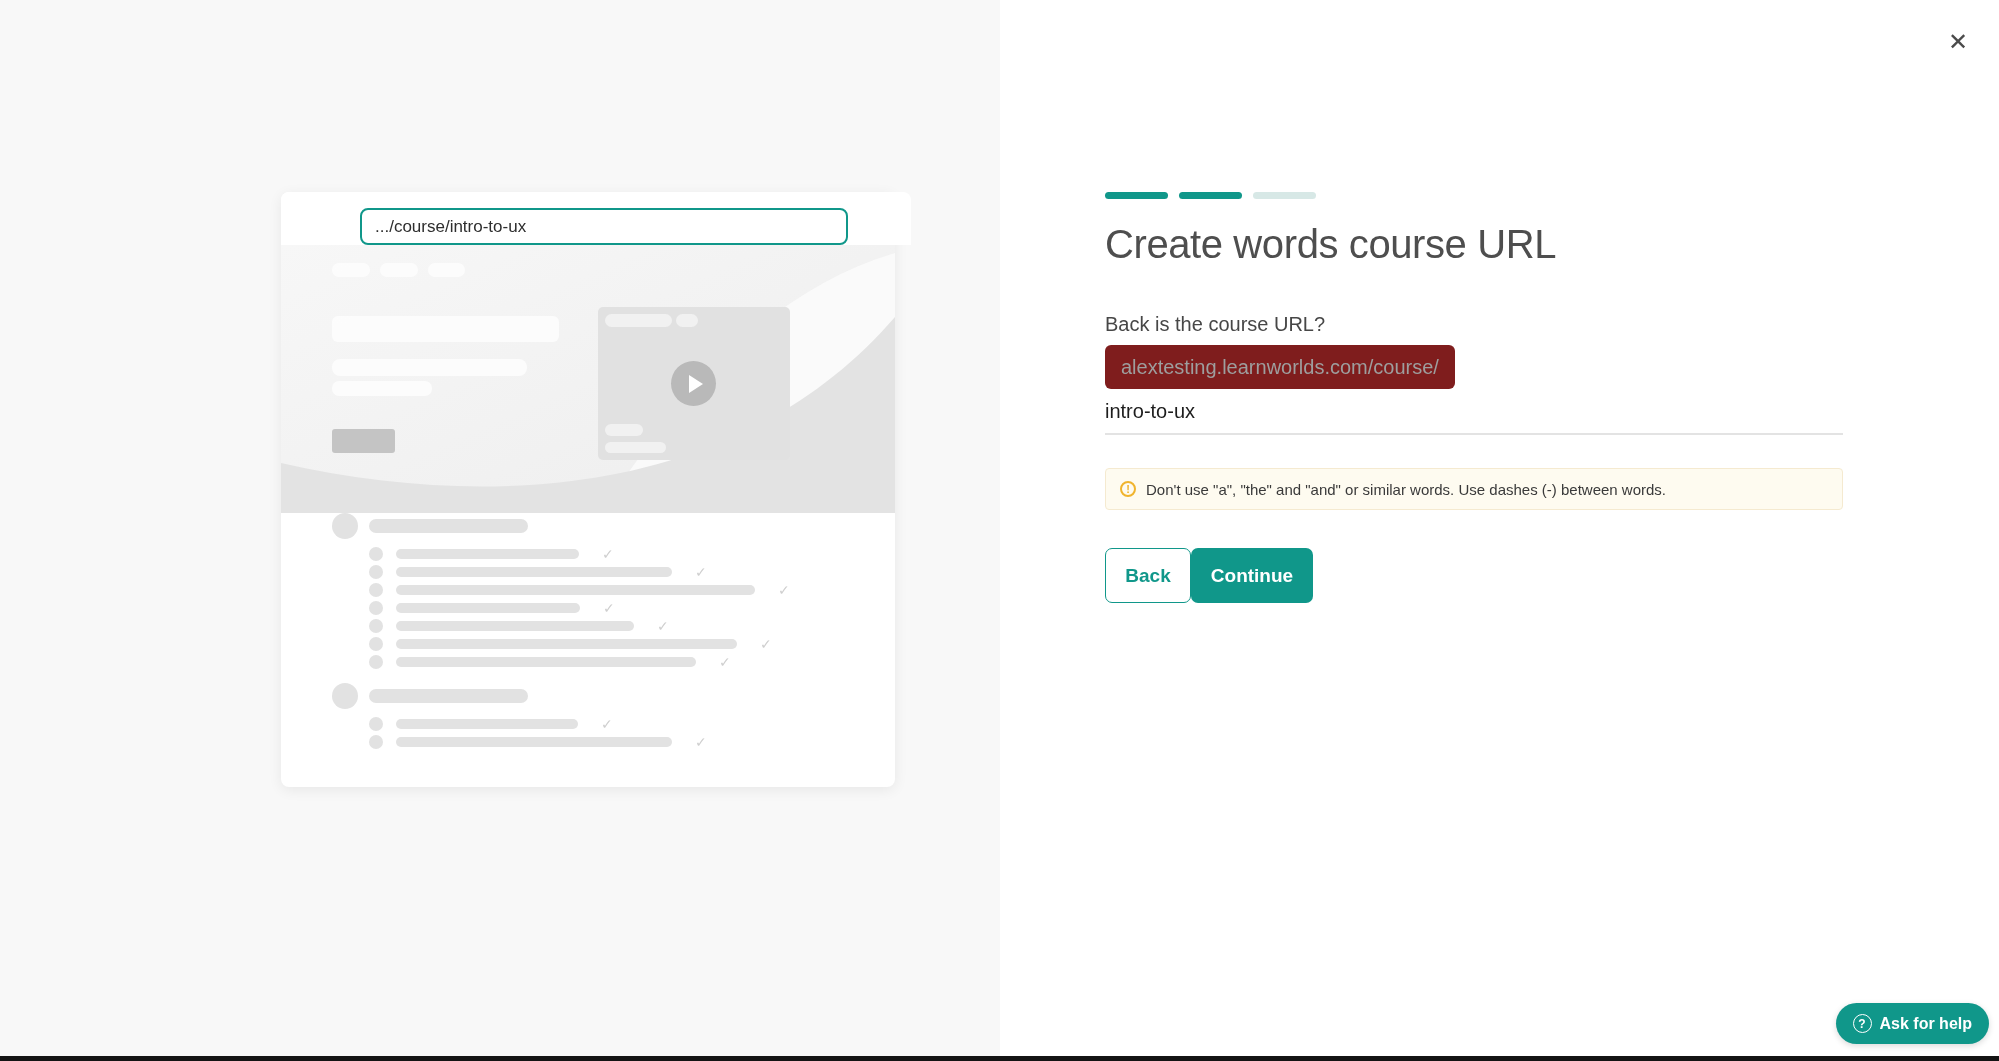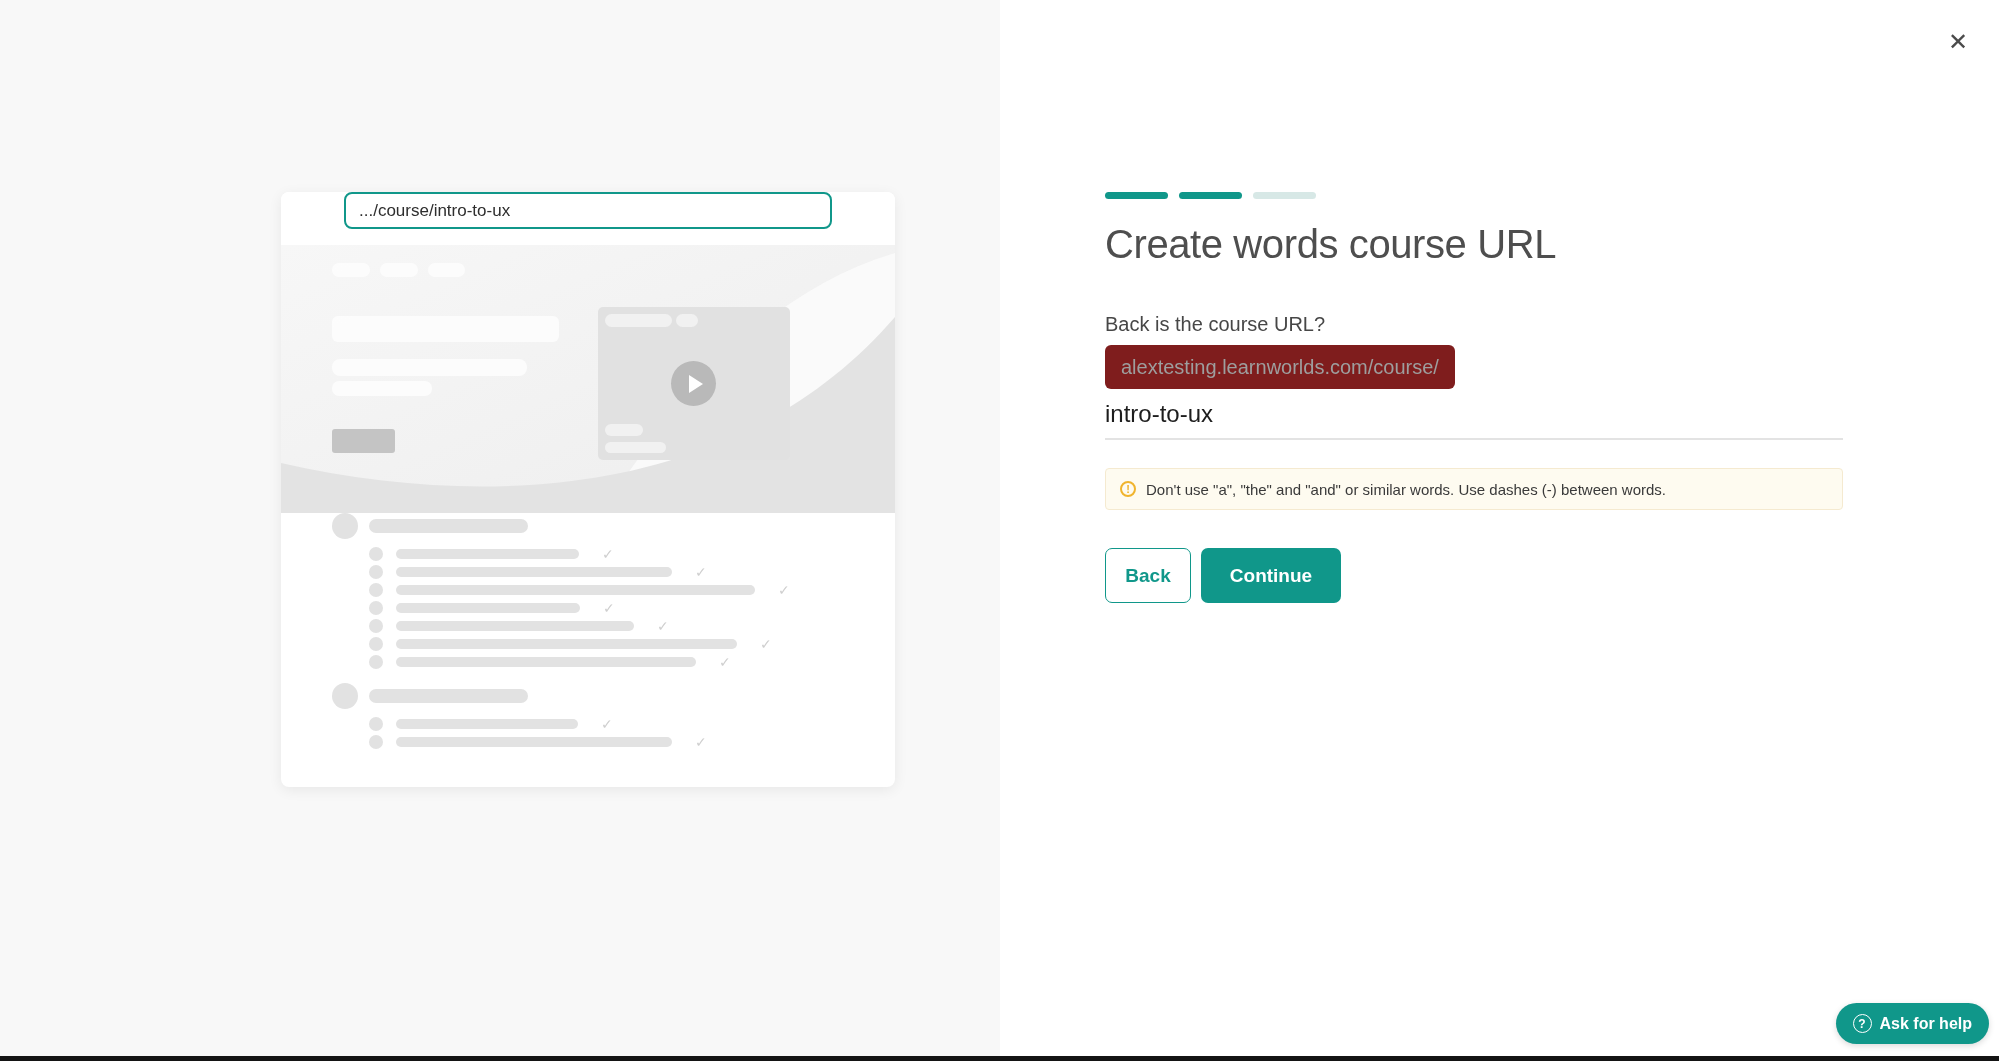--- a/index.html
+++ b/index.html
@@ -9,21 +9,21 @@
   }
   html,body{margin:0;padding:0;}
   body{font-family:"Liberation Sans",sans-serif;background:#fff;}
   .screen{position:relative;width:1999px;height:1061px;overflow:hidden;background:#ffffff;}
 
   
   .left-panel{position:absolute;left:0;top:0;width:1000px;height:1061px;background:var(--left-bg);}
   .preview-card{position:absolute;left:281px;top:192px;width:614px;height:595px;background:#fff;
     border-radius:8px;box-shadow:0 3px 14px rgba(0,0,0,.07);}
   .preview-header{position:absolute;left:0;top:0;width:614px;height:53px;background:#fff;
-    border-radius:8px 8px 0 0;display:flex;align-items:flex-start;justify-content:center;}
+    border-radius:8px 8px 0 0;display:flex;align-items:flex-end;justify-content:center;padding-left:16px;}
   .preview-urlbar{box-sizing:border-box;width:488px;height:37px;border:2px solid var(--accent);
     border-radius:8px;background:#fff;display:flex;align-items:center;padding-left:13px;
     font-size:17px;color:#2e2e2e;}
   .hero{position:absolute;left:0;top:53px;width:614px;height:268px;overflow:hidden;}
   .hero svg{position:absolute;left:0;top:0;}
   .chips{position:absolute;left:51px;top:18px;display:flex;gap:10px;}
   .chip{width:38px;height:14px;border-radius:7px;background:rgba(255,255,255,.70);}
   .sk-hero-line{position:absolute;background:rgba(255,255,255,.72);}
   .sk-hero-btn{position:absolute;left:51px;top:184px;width:63px;height:24px;border-radius:3px;background:#c4c4c4;}
   .video-card{position:absolute;left:317px;top:62px;width:192px;height:153px;border-radius:5px;background:#e1e1e1;}
@@ -49,34 +49,34 @@
   .content{position:absolute;left:105px;top:0;width:740px;}
   .progress{position:absolute;left:0;top:192px;display:flex;gap:11px;}
   .progress-seg{width:63px;height:7px;border-radius:4px;background:var(--progress-empty);}
   .progress-seg.filled{background:var(--accent);}
   .page-title{position:absolute;left:0;top:222px;margin:0;font-size:40px;font-weight:400;
     color:#4e4e4e;letter-spacing:-0.4px;white-space:nowrap;}
   .q-label{position:absolute;left:0;top:313px;font-size:20px;color:#474747;}
   .prefix-pill{position:absolute;left:0;top:345px;height:44px;line-height:44px;padding:0 16px;
     background:#7f1d1d;border-radius:6px;font-size:20px;color:#9e9e9e;white-space:nowrap;}
   .slug-input{position:absolute;left:0;top:396px;width:738px;border:none;border-bottom:2px solid #e3e3e3;
-    background:transparent;font-size:24px;color:#1d1d1d;padding:4px 0 10px 0;outline:none;
+    background:transparent;font-size:20px;color:#1d1d1d;padding:4px 0 10px 0;outline:none;
     font-family:"Liberation Sans",sans-serif;}
   .warning{position:absolute;left:0;top:468px;box-sizing:border-box;width:738px;height:42px;
     background:var(--warning-bg);border:1px solid var(--warning-border);border-radius:4px;
     display:flex;align-items:center;padding:0 14px;gap:10px;}
   .warn-icon{flex:0 0 auto;width:16px;height:16px;border:2px solid var(--warning-icon);border-radius:50%;
     color:var(--warning-icon);font-size:11px;font-weight:bold;display:flex;align-items:center;
     justify-content:center;box-sizing:border-box;}
   .warn-text{font-size:15px;color:#3a3a3a;}
-  .actions{position:absolute;left:0;top:548px;display:flex;gap:10px;}
+  .actions{position:absolute;left:0;top:548px;display:flex;}
   .btn{height:55px;border-radius:7px;font-size:19px;font-weight:600;cursor:pointer;
     font-family:"Liberation Sans",sans-serif;}
   .btn-back{width:86px;background:#fff;border:1.5px solid var(--accent);color:var(--accent);}
-  .btn-continue{width:140px;background:var(--accent);border:none;color:#fff;}
+  .btn-continue{width:122px;background:var(--accent);border:none;color:#fff;}
   .help-pill{position:absolute;right:10px;bottom:17px;height:41px;border:none;border-radius:21px;
     background:var(--accent);color:#fff;display:flex;align-items:center;gap:8px;padding:0 17px;
     font-size:16px;font-weight:700;cursor:pointer;box-shadow:0 2px 6px rgba(0,0,0,.15);
     font-family:"Liberation Sans",sans-serif;}
   .help-icon{width:19px;height:19px;border:1.5px solid #fff;border-radius:50%;font-size:12px;
     font-weight:700;display:flex;align-items:center;justify-content:center;box-sizing:border-box;}
   .bottom-bar{position:absolute;left:0;bottom:0;width:1999px;height:5px;background:var(--bottom-bar);}
 </style>
 </head>
 <body>

